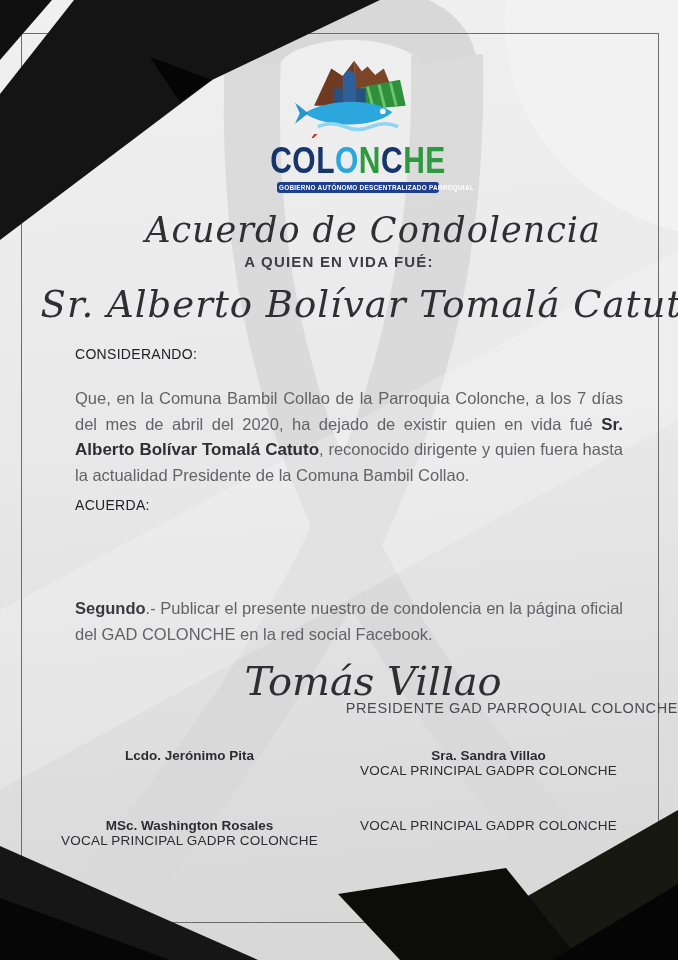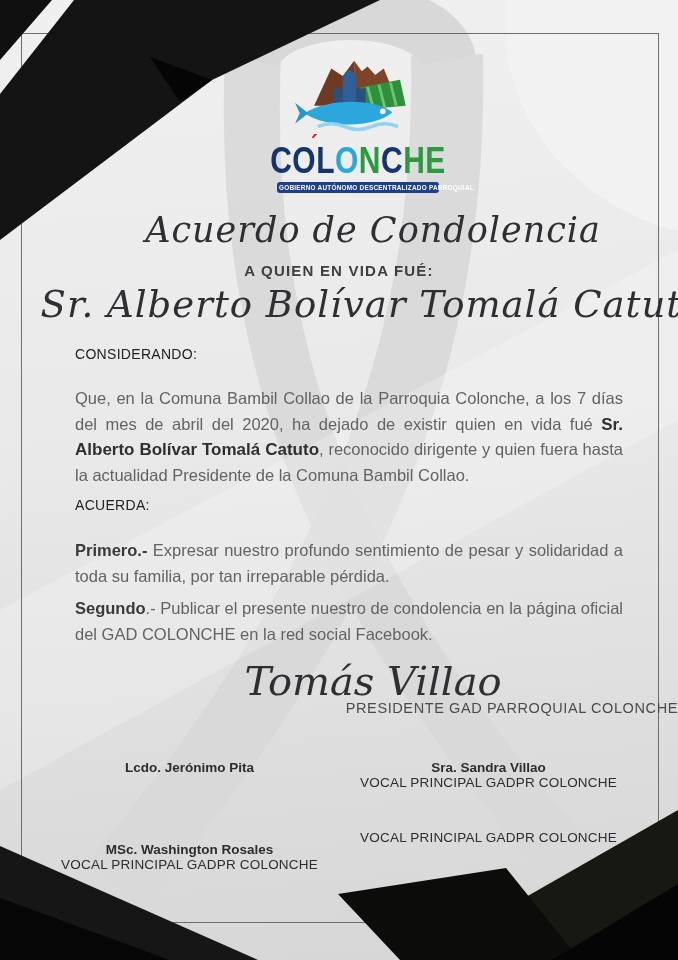--- a/index.html
+++ b/index.html
@@ -27,21 +27,21 @@
   }
   .logo-banner{
     margin:10px auto 0 auto;width:158px;border-radius:3px;
     padding:2px 2px;font-size:6.4px;font-weight:700;color:#fff;letter-spacing:.25px;
     white-space:nowrap;
   }
   
   .script{font-family:"DejaVu Serif","Liberation Serif",serif;font-style:italic;color:#2e2e33;margin-left:34px;}
   .title{position:absolute;left:0;top:210px;width:678px;text-align:center;font-size:35px;letter-spacing:1px;}
   .subtitle{
-    position:absolute;left:0;top:262px;width:678px;text-align:center;
+    position:absolute;left:0;top:253px;width:678px;text-align:center;
     font-size:15px;font-weight:600;color:#3d3d42;letter-spacing:1.2px;
   }
   .honoree{position:absolute;left:0;top:283px;width:678px;text-align:center;font-size:37px;letter-spacing:1px;}
   
   .sec-label{position:absolute;left:75px;font-size:14px;font-weight:400;color:#222226;letter-spacing:.3px;}
   .para{
     position:absolute;left:75px;width:548px;text-align:justify;
     font-size:16.5px;line-height:25.5px;color:#636367;
   }
   .para b{color:#2f2f33;font-size:17px;}
@@ -49,21 +49,21 @@
   
   .sig-name{position:absolute;left:0;top:658px;width:678px;text-align:center;font-size:40px;}
   .sig-title{
     position:absolute;left:0;top:700px;width:678px;text-align:right;
     font-size:14.5px;color:#4b4b4f;letter-spacing:.6px;
   }
   
   .officials{position:absolute;left:40px;top:748px;width:598px;}
   .off-row{display:flex;margin-bottom:40px;}
   .off-cell{flex:1;text-align:center;line-height:1.12;color:#2d2d31;}
-  .off-name{font-size:13.5px;font-weight:700;margin-top:12px;}
+  .off-name{font-size:13.5px;font-weight:700;}
   .off-title{font-size:13.5px;font-weight:400;letter-spacing:.2px;}
 </style>
 </head>
 <body>
 
 <div class="page">
 
   <svg class="layer" viewBox="0 0 678 960">
     <ellipse cx="745" cy="25" rx="240" ry="215" fill="#f2f2f2"></ellipse>
     <path d="M252,60 C266,-4 436,-4 448,60" stroke="#d8d8d8" stroke-width="56" fill="none"></path>
@@ -103,21 +103,20 @@
   </div>
 
   <div class="title script">Acuerdo de Condolencia</div>
   <div class="subtitle">A QUIEN EN VIDA FUÉ:</div>
   <div class="honoree script">Sr. Alberto Bolívar Tomalá Catuto</div>
 
   <div class="sec-label" style="top:346px">CONSIDERANDO:</div>
   <div class="para" style="top:386px"><span>Que, en la Comuna Bambil Collao de la Parroquia Colonche, a los 7 días del mes de abril del 2020, ha dejado de existir quien en vida fué </span><b>Sr. Alberto Bolívar Tomalá Catuto</b><span>, reconocido dirigente y quien fuera hasta la actualidad Presidente de la Comuna Bambil Collao.</span></div>
 
   <div class="sec-label" style="top:497px">ACUERDA:</div>
-  <div class="para" style="top:538px"><span class="lead">Primero.-</span><span> Expresar nuestro profundo sentimiento de pesar y solidaridad a toda su familia, por tan irreparable pérdida.</span></div>
   <div class="para" style="top:596px"><span class="lead">Segundo</span><span>.- Publicar el presente nuestro de condolencia en la página oficial del GAD COLONCHE en la red social Facebook.</span></div>
 
   <div class="sig-name script">Tomás Villao</div>
   <div class="sig-title">PRESIDENTE GAD PARROQUIAL COLONCHE</div>
 
   <div class="officials">
     <div class="off-row">
       <div class="off-cell">
         <div class="off-name">Lcdo. Jerónimo Pita</div>
       </div>

